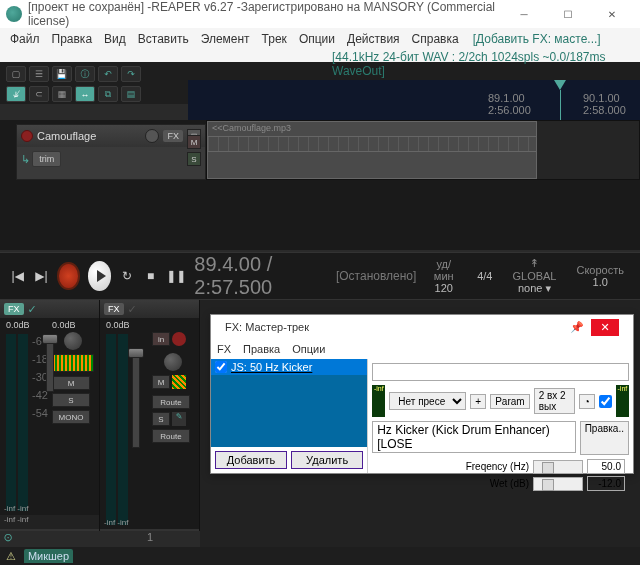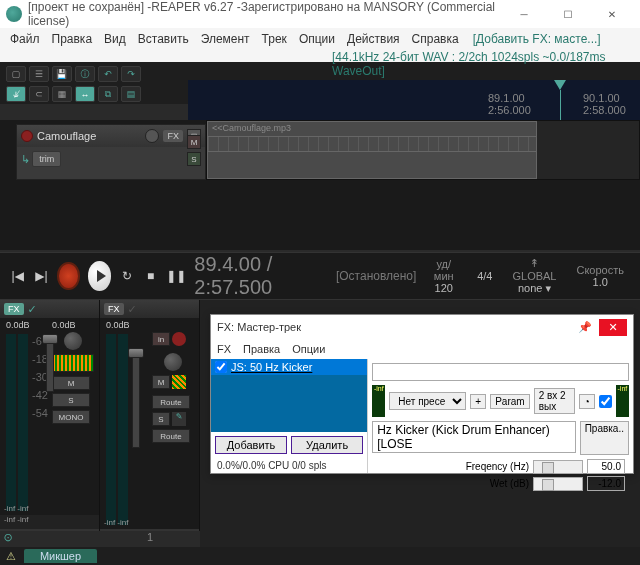--- a/index.html
+++ b/index.html
@@ -78,21 +78,21 @@
 .mixer-strip .knobcol { position: absolute; left: 52px; top: 14px; width: 42px; }
 .mixer-strip .knob2 { width: 18px; height: 18px; border-radius: 50%; background: radial-gradient(circle at 35% 35%, #666, #333); margin: 0 auto 4px; }
 .mixer-strip .sbtn { width: 38px; height: 14px; background: #444; color: #ccc; font-size: 8px; display: flex; align-items: center; justify-content: center; margin-bottom: 3px; border: 1px solid #222; }
 .mixer-strip .footer { height: 18px; background: #333; color: #5aa090; display: flex; align-items: center; justify-content: center; font-size: 10px; }
 .mixer-strip .footer.trk { color: #ccc; }
 .fader-handle { position: absolute; left: 42px; top: 20px; width: 8px; height: 54px; background: #444; border: 1px solid #222; }
 .fader-cap { position: absolute; left: 38px; top: 16px; width: 16px; height: 10px; background: linear-gradient(#888, #555); border: 1px solid #222; border-radius: 2px; }
 
 
 .fxwin { position: absolute; left: 210px; top: 314px; width: 424px; height: 160px; background: #fff; border: 1px solid #888; box-shadow: 0 2px 8px rgba(0,0,0,0.3); }
-.fxwin .titlebar2 { height: 24px; background: #fff; display: flex; align-items: center; padding: 0 6px; color: #333; font-size: 12px; }
+.fxwin .titlebar2 { height: 24px; background: #fff; display: flex; align-items: center; padding: 0 14px; color: #333; font-size: 12px; }
 .fxwin .titlebar2 .t { flex: 1; }
 .fxwin .titlebar2 .wbtn { width: 28px; text-align: center; color: #555; }
 .fxwin .titlebar2 .wbtn.cl { background: #e81123; color: #fff; padding: 2px 8px; }
 .fxwin .fxmenu { height: 20px; display: flex; align-items: center; padding: 0 6px; gap: 12px; font-size: 11px; color: #333; }
 .fxwin .body { display: flex; height: 114px; }
 .fxwin .left { width: 170px; border-right: 1px solid #ccc; display: flex; flex-direction: column; }
 .fxwin .fxlist { flex: 1; background: #0369a1; text-decoration: underline; }
 .fxwin .fxitem { background: #0078d7; color: #fff; padding: 2px 4px; display: flex; align-items: center; gap: 4px; font-size: 11px; }
 .fxwin .fxitem input { width: 12px; height: 12px; }
 .fxwin .btns { display: flex; gap: 4px; padding: 4px; }
@@ -105,21 +105,21 @@
 .fxwin .smbtn { border: 1px solid #aaa; padding: 1px 4px; font-size: 10px; background: #f0f0f0; }
 .fxwin .label2 { border: 1px solid #aaa; padding: 1px 4px; font-size: 12px; background: #fff; margin-bottom: 2px; }
 .fxwin .param { display: flex; align-items: center; gap: 4px; margin-bottom: 2px; padding-right: 4px; }
 .fxwin .param .pn { flex: 1; text-align: right; font-size: 10px; }
 .fxwin .param .slider { width: 50px; height: 14px; border: 1px solid #aaa; background: #eee; position: relative; }
 .fxwin .param .slider::after { content: ""; position: absolute; left: 8px; top: 1px; width: 10px; height: 10px; background: #ddd; border: 1px solid #999; }
 .fxwin .param .val { width: 38px; border: 1px solid #aaa; padding: 1px 3px; font-size: 10px; text-align: right; }
 
 
 .statusbar { position: absolute; left: 0; right: 0; bottom: 0; height: 18px; background: #1e1e1e; display: flex; align-items: center; padding: 0 6px; color: #888; font-size: 10px; gap: 8px; }
-.statusbar .tab { background: #2a6a5a; color: #cde; padding: 1px 16px; border-radius: 2px 2px 0 0; }
+.statusbar .tab { background: #2a6a5a; color: #cde; padding: 1px 4px; border-radius: 2px 2px 0 0; }
 </style>
 </head>
 <body>
 
 <div class="titlebar">
   <div class="logo"></div>
   <div class="title">[проект не сохранён] -REAPER v6.27 -Зарегистрировано на MANSORY (Commercial license)</div>
   <div class="winbtn">─</div>
   <div class="winbtn">☐</div>
   <div class="winbtn close">✕</div>
@@ -321,21 +321,20 @@
       <div class="fxlist">
         <div class="fxitem">
           <input type="checkbox" checked="" style="">
           <span>JS: 50 Hz Kicker</span>
         </div>
       </div>
       <div class="btns">
         <div class="btn">Добавить</div>
         <div class="btn">Удалить</div>
       </div>
-      <div class="cpu">0.0%/0.0% CPU 0/0 spls</div>
     </div>
     <div class="right">
       <div style="border:1px solid #aaa;height:18px;margin-bottom:4px"></div>
       <div class="toprow">
         <div class="miniin">-inf</div>
         <select class="preset" value="Нет пресе"><option>Нет пресе</option></select>
         <span class="smbtn">+</span>
         <span class="smbtn">Param</span>
         <span class="smbtn">2 вх 2 вых</span>
         <span class="smbtn">◔</span>

